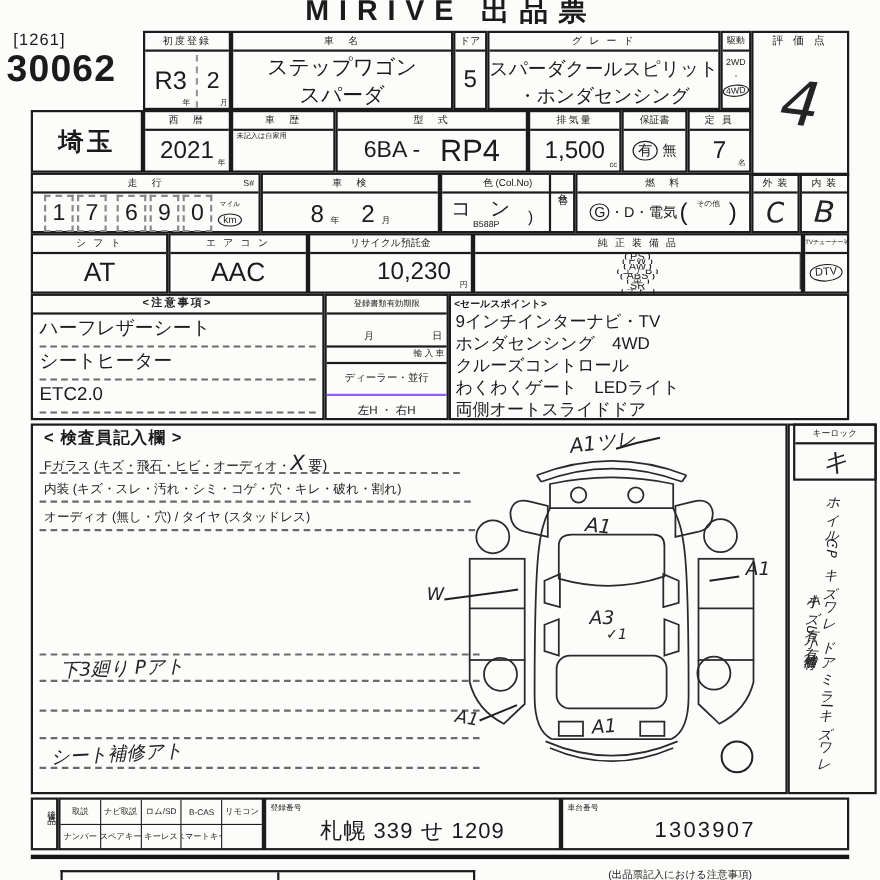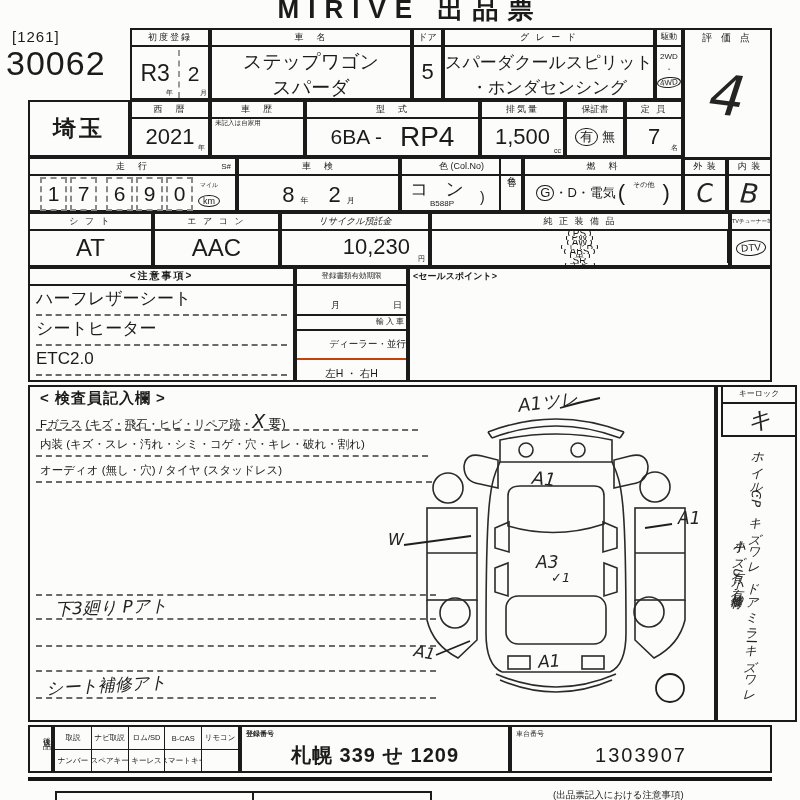--- a/index.html
+++ b/index.html
@@ -25,21 +25,21 @@
   svg{position:absolute;overflow:visible;}
 </style>
 </head>
 <body>
 
 <div id="sheet">
 
   <div class="nob" style="left:230px;top:-8px;width:360px;text-align:center;font-size:26px;font-weight:bold;letter-spacing:9px;white-space:nowrap;">MIRIVE 出品票</div>
 
   <div class="nob" style="left:12px;top:28px;font-size:15px;letter-spacing:1px;">[1261]</div>
-  <div class="nob" style="left:6px;top:44px;font-size:34px;font-weight:normal;letter-spacing:1px;">30062</div>
+  <div class="nob" style="left:6px;top:44px;font-size:34px;font-weight:bold;letter-spacing:1px;">30062</div>
 
   <div class="box" style="left:130px;top:28px;width:80px;height:72px;">
     <span class="hdr">初度登録</span>
     <div class="cnt" style="height:53px;">
       <span style="font-size:23px;">R3</span>
       <span style="border-left:2px dashed #999;height:48px;margin:0 8px;"></span>
       <span style="font-size:21px;">2</span>
     </div>
     <span class="tiny nob" style="left:34px;top:58px;">年</span>
     <span class="tiny nob" style="left:68px;top:58px;">月</span>
@@ -184,21 +184,21 @@
     <span class="hdr">シ フ ト</span>
     <div class="cnt" style="height:34px;font-size:24px;">AT</div>
   </div>
 
   <div class="box" style="left:153px;top:212px;width:127px;height:55px;">
     <span class="hdr">エ ア コ ン</span>
     <div class="cnt" style="height:34px;font-size:24px;">AAC</div>
   </div>
 
   <div class="box" style="left:280px;top:212px;width:150px;height:55px;">
-    <span class="hdr" style="letter-spacing:0;font-style:italic;">リサイクル預託金</span>
+    <span class="hdr" style="letter-spacing:0;">リサイクル預託金</span>
     <div class="cnt" style="height:32px;font-size:22px;justify-content:flex-end;padding-right:18px;">10,230</div>
     <span class="tiny nob" style="right:3px;bottom:1px;">円</span>
   </div>
 
   <div class="box" style="left:430px;top:212px;width:300px;height:55px;">
     <span class="hdr">純 正 装 備 品</span>
     <div class="eqrow">
       <span class="eqcell">
           <span class="circ">PS</span>
         </span>
@@ -242,34 +242,41 @@
     </div>
   </div>
 
   <div class="box" style="left:295px;top:267px;width:113px;height:115px;">
     <span class="hdr" style="font-size:7.5px;letter-spacing:0;">登録書類有効期限</span>
     <div style="height:28px;border-bottom:2px solid #1b1b1b;position:relative;">
       <span style="position:absolute;left:34px;bottom:2px;font-size:9px;">月</span>
       <span style="position:absolute;right:4px;bottom:2px;font-size:9px;">日</span>
     </div>
     <div style="height:13px;border-bottom:2px solid #1b1b1b;font-size:8px;text-align:right;line-height:12px;letter-spacing:2px;">輸入車</div>
-    <div style="height:27px;border-bottom:2px solid #c2410c;font-size:9.5px;text-align:right;line-height:26px;">ディーラー・並行</div>
+    <div style="height:27px;border-bottom:2px solid #8b5cf6;font-size:9.5px;text-align:center;line-height:26px;">ディーラー・並行</div>
     <div style="height:27px;font-size:10.5px;text-align:center;line-height:26px;">左H ・ 右H</div>
   </div>
 
   <div class="box" style="left:408px;top:267px;width:364px;height:115px;">
     <span style="display:block;font-size:9px;font-weight:bold;padding:1px 0 0 3px;">&lt;セールスポイント&gt;</span>
+    <div style="padding:0 4px;font-size:15.5px;line-height:20px;">
+      <div>9インチインターナビ・TV</div>
+      <div>ホンダセンシング　4WD</div>
+      <div>クルーズコントロール</div>
+      <div>わくわくゲート　LEDライト</div>
+      <div>両側オートスライドドア</div>
+    </div>
   </div>
 
   <div class="box" style="left:28px;top:385px;width:688px;height:337px;"></div>
 
   <div class="nob" style="left:40px;top:389px;font-size:15px;font-weight:bold;letter-spacing:1px;">&lt; 検査員記入欄 &gt;</div>
 
   <div class="nob" style="left:40px;top:410px;font-size:11.5px;white-space:nowrap;">
-    <span>Fガラス (キズ・飛石・ヒビ・リペア跡・</span><span class="hand" style="font-size:19px;">X</span> <span style="font-size:13px;">要)</span>
+    <span>Fガラス (キズ・飛石・ヒビ・オーディオ・</span><span class="hand" style="font-size:19px;">X</span> <span style="font-size:13px;">要)</span>
   </div>
   <div class="dline" style="left:36px;top:429px;width:382px;"></div>
 
   <div class="nob" style="left:40px;top:437px;font-size:11.5px;white-space:nowrap;">内装 (キズ・スレ・汚れ・シミ・コゲ・穴・キレ・破れ・割れ)</div>
   <div class="dline" style="left:36px;top:455px;width:392px;"></div>
 
   <div class="nob" style="left:40px;top:463px;font-size:11.5px;white-space:nowrap;">オーディオ (無し・穴) / タイヤ (スタッドレス)</div>
   <div class="dline" style="left:36px;top:481px;width:396px;"></div>
 
   <div class="dline" style="left:36px;top:594px;width:400px;"></div>
@@ -366,21 +373,21 @@
     </div>
     <div style="display:flex;height:22px;">
       <span class="eqcell" style="font-size:7.5px;">ナンバー</span>
       <span class="eqcell" style="font-size:7.5px;">スペアキー</span>
       <span class="eqcell" style="font-size:7.5px;">キーレス</span>
       <span class="eqcell" style="font-size:7.5px;">スマートキー</span>
       <span class="eqcell" style="font-size:7.5px;"></span>
     </div>
   </div>
 
-  <div class="box" style="left:240px;top:725px;width:270px;height:48px;font-weight:bold;">
+  <div class="box" style="left:240px;top:725px;width:270px;height:48px;">
     <span class="nob" style="left:4px;top:2px;font-size:7px;">登録番号</span>
     <div class="cnt" style="height:100%;font-size:20px;letter-spacing:1px;padding-top:6px;">札幌 339 せ 1209</div>
   </div>
 
   <div class="box" style="left:510px;top:725px;width:262px;height:48px;">
     <span class="nob" style="left:4px;top:2px;font-size:7px;">車台番号</span>
     <div class="cnt" style="height:100%;font-size:20px;letter-spacing:2px;padding-top:6px;">1303907</div>
   </div>
 
   <div class="nob" style="left:28px;top:777px;width:744px;height:4px;background:#151515;"></div>

